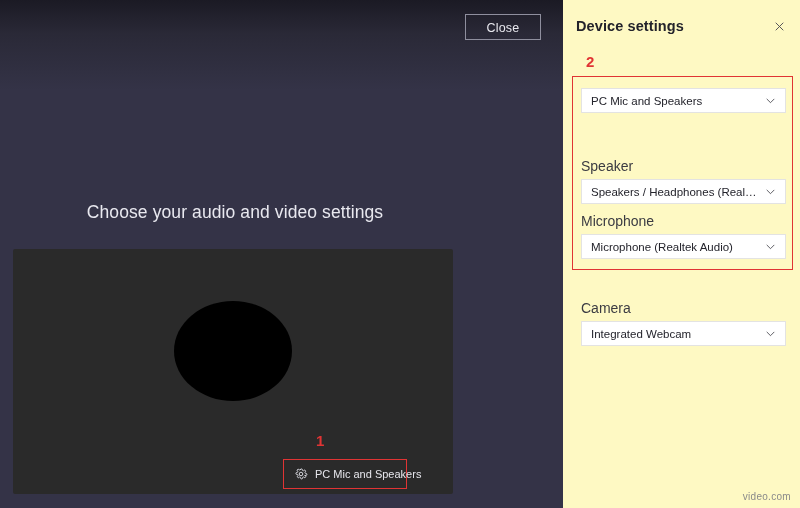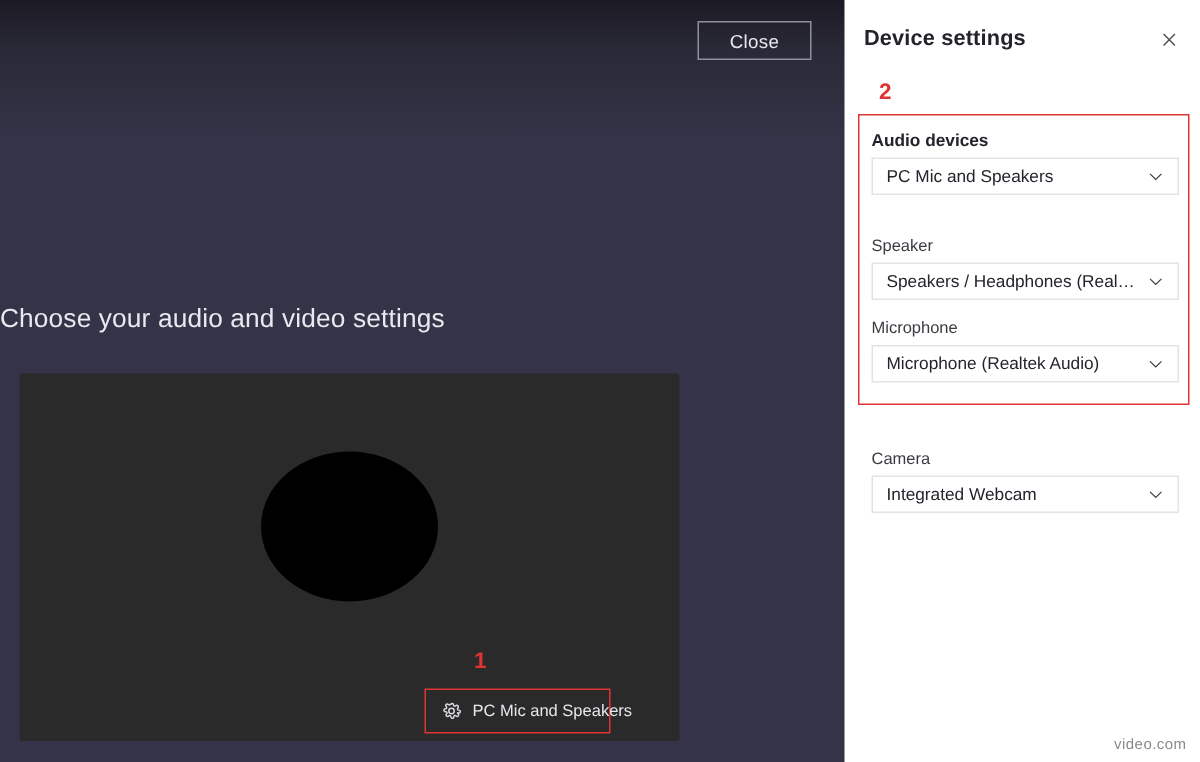--- a/index.html
+++ b/index.html
@@ -44,21 +44,21 @@
     text-align: center;
     cursor: pointer;
     letter-spacing: .2px;
   }
 
   .stage-title {
     position: absolute;
     left: 0;
     top: 202px;
     width: 470px;
-    text-align: left;
+    text-align: center;
     color: #e9e9f0;
     font-size: 17.5px;
     font-weight: 400;
     letter-spacing: .1px;
   }
 
   .preview {
     position: absolute;
     left: 13px;
     top: 249px;
@@ -109,21 +109,21 @@
     font-family: "Liberation Sans", sans-serif;
   }
 
   
   .panel {
     position: absolute;
     left: 563px;
     top: 0;
     width: 237px;
     height: 508px;
-    background: #ffffff;
+    background: #fef9c3;
   }
   .panel-header {
     position: absolute;
     left: 13px;
     top: 13px;
     right: 10px;
     height: 26px;
     display: flex;
     align-items: center;
     justify-content: space-between;
@@ -166,21 +166,21 @@
     position: absolute;
     left: 18px;
     width: 205px;
   }
   .sec-audio   { top: 88px; }
   .sec-speaker { top: 158px; }
   .sec-mic     { top: 213px; }
   .sec-camera  { top: 300px; }
 
   .field-label {
-    font-size: 11px;
+    font-size: 14px;
     color: #3b3b42;
     margin-bottom: 5px;
     display: block;
   }
   .field-label.strong {
     font-weight: bold;
     font-size: 11.5px;
     color: #23232b;
   }
 
@@ -260,21 +260,20 @@
           <path d="M5 5l14 14M19 5L5 19"></path>
         </svg>
       </span>
     </div>
 
     <div class="annot-2">2</div>
 
     <div class="red-box"></div>
 
     <div class="section sec-audio">
-      <span class="field-label strong">Audio devices</span>
       <div class="select">
         <span class="val">PC Mic and Speakers</span>
         <span class="chev">
           <svg width="13" height="13" viewBox="0 0 24 24" fill="none" stroke="currentColor" stroke-width="1.5">
               <path d="M5 9l7 7 7-7"></path>
             </svg>
         </span>
       </div>
     </div>
 

